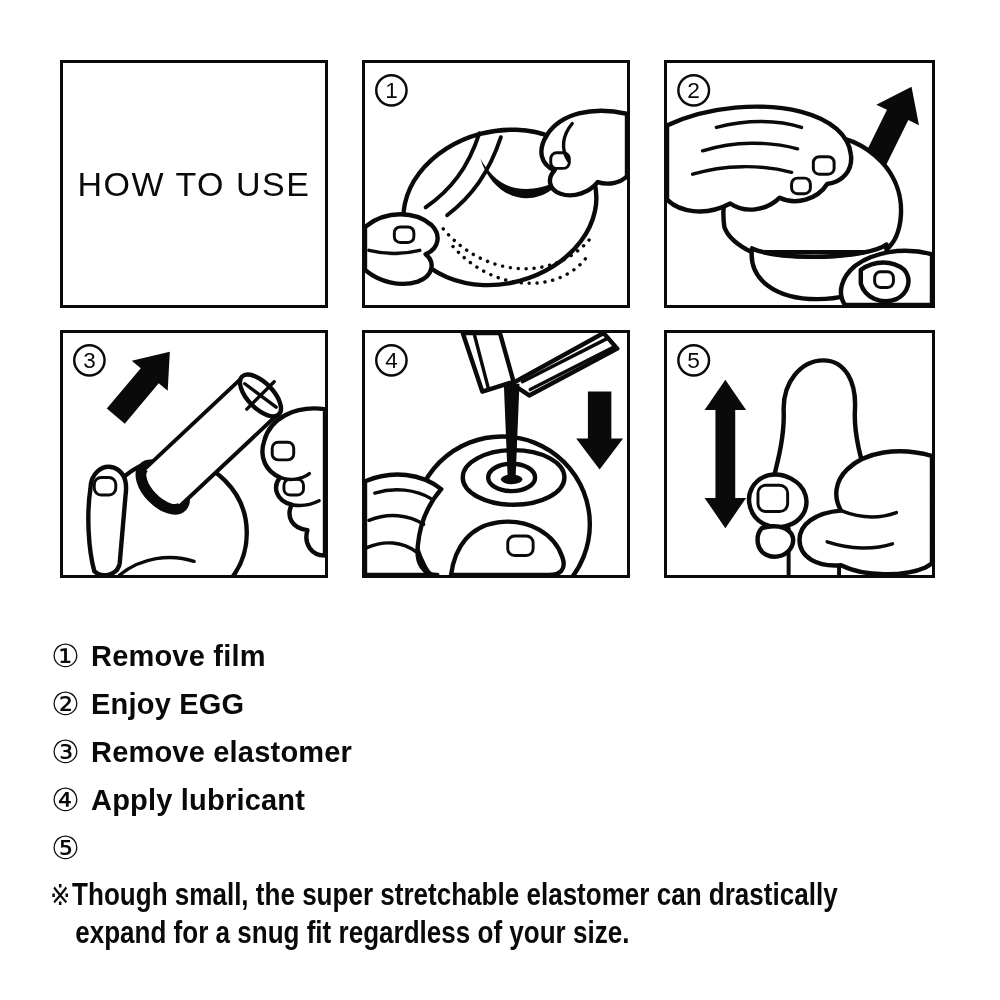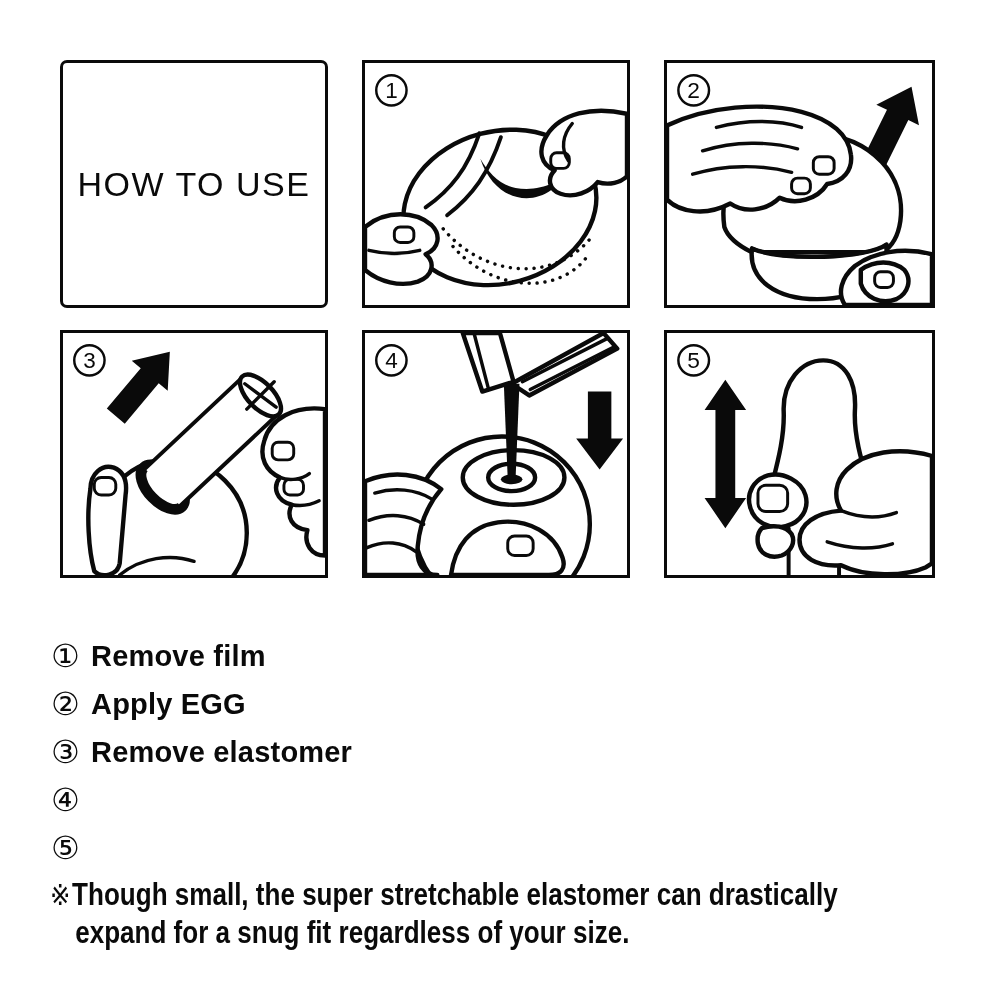--- a/index.html
+++ b/index.html
@@ -38,21 +38,21 @@
            line-height:38px;white-space:nowrap;}
   .fn-mark{font-family:"DejaVu Sans",sans-serif;font-size:29px;font-weight:400;
            padding-right:2px;}
   .fn-indent{padding-left:30px;}
 </style>
 </head>
 <body>
 
 <div class="page">
 
-  <div class="panel title-panel" style="left:60px;top:60px;border-radius:7px;">
+  <div class="panel title-panel" style="left:60px;top:60px;">
     <div class="howto">HOW TO USE</div>
   </div>
 
   <div class="panel" style="left:362px;top:60px;">
     <svg viewBox="0 0 268 248" preserveAspectRatio="none">
       <ellipse class="wh" cx="138" cy="148" rx="100" ry="78" transform="rotate(-15 138 148)"></ellipse>
       <path class="ln" d="M117,72 C105,108 88,130 62,148"></path>
       <path class="ln" d="M139,76 C127,112 110,136 84,156"></path>
       <path class="dot" d="M80,170 C124,222 196,224 232,178"></path>
       <path class="dot" d="M90,188 C130,234 196,238 226,200"></path>
@@ -164,28 +164,29 @@
     </svg>
   </div>
 
   <div class="steps">
     <div class="step">
       <span class="step-num">①</span>
       <span class="step-text">Remove film</span>
     </div>
     <div class="step">
       <span class="step-num">②</span>
-      <span class="step-text">Apply EGG</span>
+      <span class="step-text">Enjoy EGG</span>
     </div>
     <div class="step">
       <span class="step-num">③</span>
       <span class="step-text">Remove elastomer</span>
     </div>
     <div class="step">
       <span class="step-num">④</span>
+      <span class="step-text">Apply lubricant</span>
     </div>
     <div class="step">
       <span class="step-num">⑤</span>
     </div>
   </div>
 
   <div class="footnote">
     <div class="fn-line"><span class="fn-mark">※</span><span>Though small, the super stretchable elastomer can drastically</span></div>
     <div class="fn-line fn-indent"><span>expand for a snug fit regardless of your size.</span></div>
   </div>

